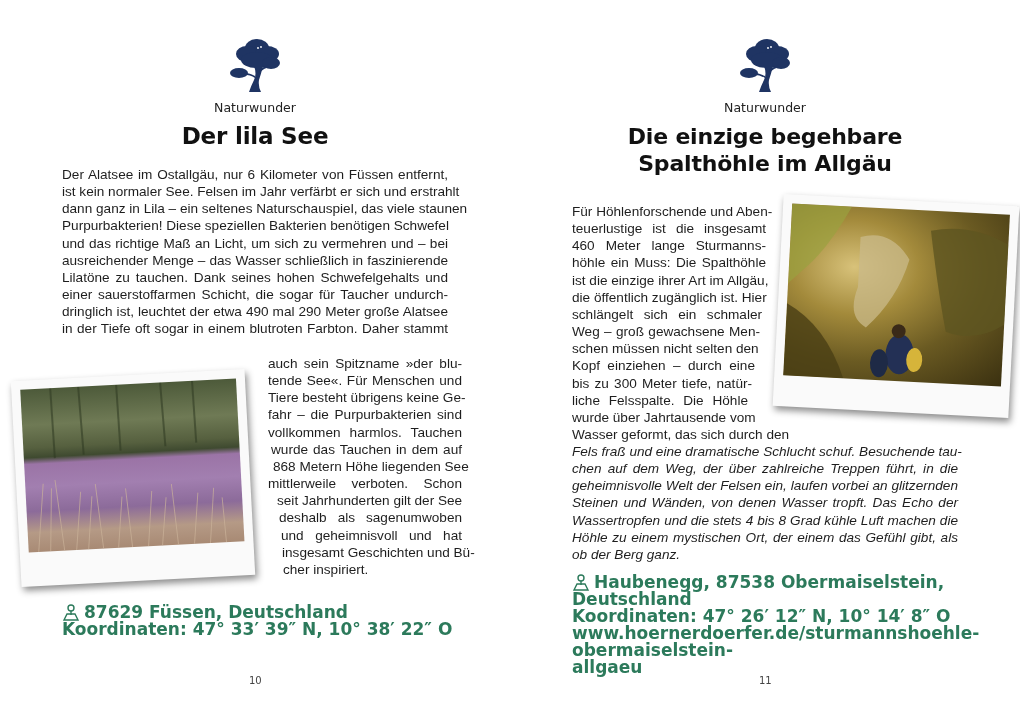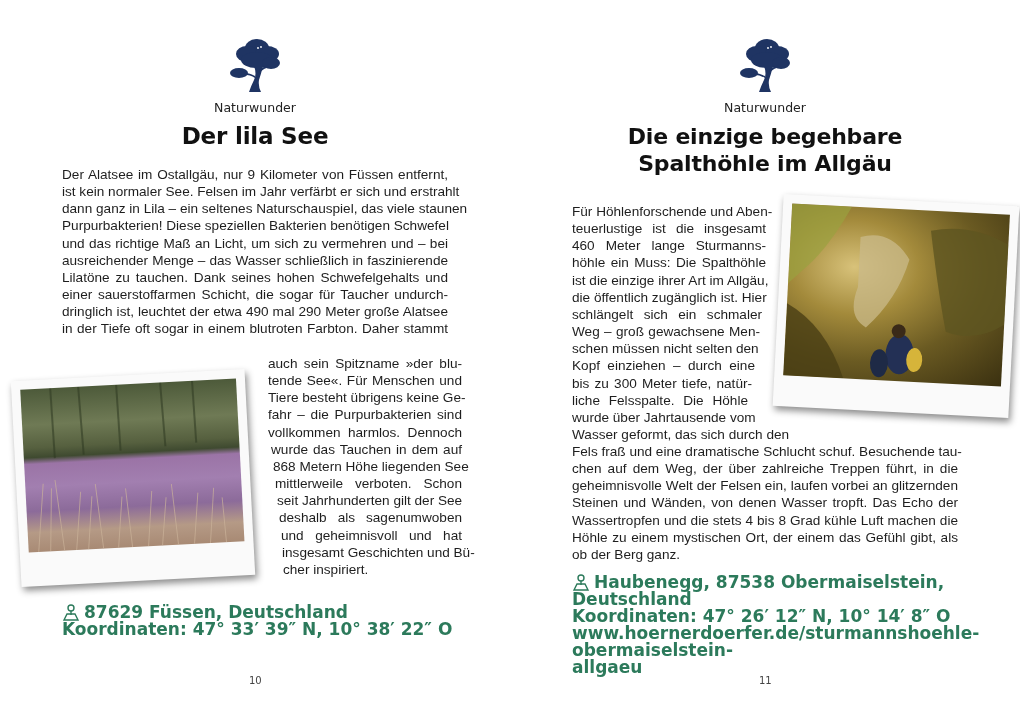--- a/index.html
+++ b/index.html
@@ -37,41 +37,41 @@
       <path d="M32 34 Q38 30 44 28 L44 30 Q38 32 33 36 Z"></path>
     </g>
     <circle cx="31" cy="12" r="0.9" fill="#fff"></circle>
     <circle cx="34" cy="11" r="0.9" fill="#fff"></circle>
   </svg>
 
   <div class="kicker" style="left:155px;top:100px;">Naturwunder</div>
   <div class="title" style="left:55px;top:123px;width:400px;font-size:23px;">Der lila See</div>
 
   <div class="body" style="left:62px;top:166px;width:386px;">
-    <span class="line">Der Alatsee im Ostallgäu, nur 9 Kilometer von Füssen entfernt,</span>
+    <span class="line">Der Alatsee im Ostallgäu, nur 6 Kilometer von Füssen entfernt,</span>
     <span class="line">ist kein normaler See. Felsen im Jahr verfärbt er sich und erstrahlt</span>
     <span class="line">dann ganz in Lila – ein seltenes Naturschauspiel, das viele staunen</span>
     <span class="line">Purpurbakterien! Diese speziellen Bakterien benötigen Schwefel</span>
     <span class="line">und das richtige Maß an Licht, um sich zu vermehren und – bei</span>
     <span class="line">ausreichender Menge – das Wasser schließlich in faszinierende</span>
     <span class="line">Lilatöne zu tauchen. Dank seines hohen Schwefelgehalts und</span>
     <span class="line">einer sauerstoffarmen Schicht, die sogar für Taucher undurch-</span>
     <span class="line">dringlich ist, leuchtet der etwa 490 mal 290 Meter große Alatsee</span>
     <span class="line">in der Tiefe oft sogar in einem blutroten Farbton. Daher stammt</span>
   </div>
 
   <div class="body" style="left:268px;top:355px;width:194px;">
     <span class="line">auch sein Spitzname »der blu-</span>
     <span class="line">tende See«. Für Menschen und</span>
     <span class="line">Tiere besteht übrigens keine Ge-</span>
     <span class="line">fahr – die Purpurbakterien sind</span>
-    <span class="line">vollkommen harmlos. Dennoch</span>
+    <span class="line">vollkommen harmlos. Tauchen</span>
     <span class="line" style="margin-left:3px">wurde das Tauchen in dem auf</span>
     <span class="line" style="margin-left:5px">868 Metern Höhe liegenden See</span>
-    <span class="line" style="margin-left:7px">mittlerweile verboten. Schon</span>
+    <span class="line" style="">mittlerweile verboten. Schon</span>
     <span class="line" style="margin-left:9px">seit Jahrhunderten gilt der See</span>
     <span class="line" style="margin-left:11px">deshalb als sagenumwoben</span>
     <span class="line" style="margin-left:13px">und geheimnisvoll und hat</span>
     <span class="line" style="margin-left:14px">insgesamt Geschichten und Bü-</span>
     <span class="line last" style="margin-left:15px">cher inspiriert.</span>
   </div>
 
   <div class="photo" style="left:16px;top:375px;width:234px;height:206px;transform:rotate(-3deg);">
     <div class="img" style="left:9px;top:9px;width:216px;height:163px;overflow:hidden;background:linear-gradient(180deg,#4d5a3a 0%,#6f7a55 22%,#56603f 36%,#3f4a30 42%,#9b74a6 46%,#a27fb0 60%,#8c6b9a 75%,#b59a86 88%,#a88a74 100%);">
       <svg width="216" height="163" viewBox="0 0 216 163">
@@ -152,21 +152,21 @@
     <span class="line" style="width:190px">schlängelt sich ein schmaler</span>
     <span class="line" style="width:188px">Weg – groß gewachsene Men-</span>
     <span class="line" style="width:186px">schen müssen nicht selten den</span>
     <span class="line" style="width:183px">Kopf einziehen – durch eine</span>
     <span class="line" style="width:180px">bis zu 300 Meter tiefe, natür-</span>
     <span class="line" style="width:176px">liche Felsspalte. Die Höhle</span>
     <span class="line last" style="width:176px">wurde über Jahrtausende vom</span>
     <span class="line" style="width:212px">Wasser geformt, das sich durch den</span>
   </div>
 
-  <div class="body" style="left:62px;top:443px;width:386px;">
+  <div class="body" style="left:62px;top:443px;width:386px;font-style:italic;">
     <span class="line">Fels fraß und eine dramatische Schlucht schuf. Besuchende tau-</span>
     <span class="line">chen auf dem Weg, der über zahlreiche Treppen führt, in die</span>
     <span class="line">geheimnisvolle Welt der Felsen ein, laufen vorbei an glitzernden</span>
     <span class="line">Steinen und Wänden, von denen Wasser tropft. Das Echo der</span>
     <span class="line">Wassertropfen und die stets 4 bis 8 Grad kühle Luft machen die</span>
     <span class="line">Höhle zu einem mystischen Ort, der einem das Gefühl gibt, als</span>
     <span class="line last">ob der Berg ganz.</span>
   </div>
 
   <div class="photo" style="left:268px;top:200px;width:236px;height:212px;transform:rotate(3deg);">

